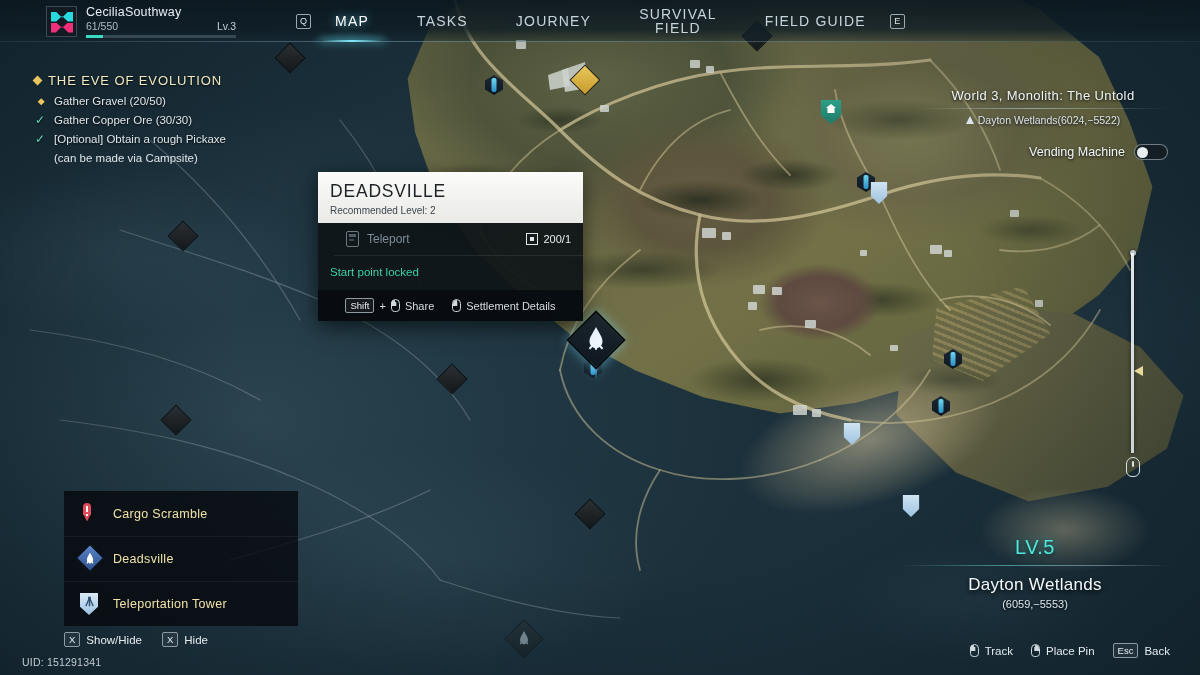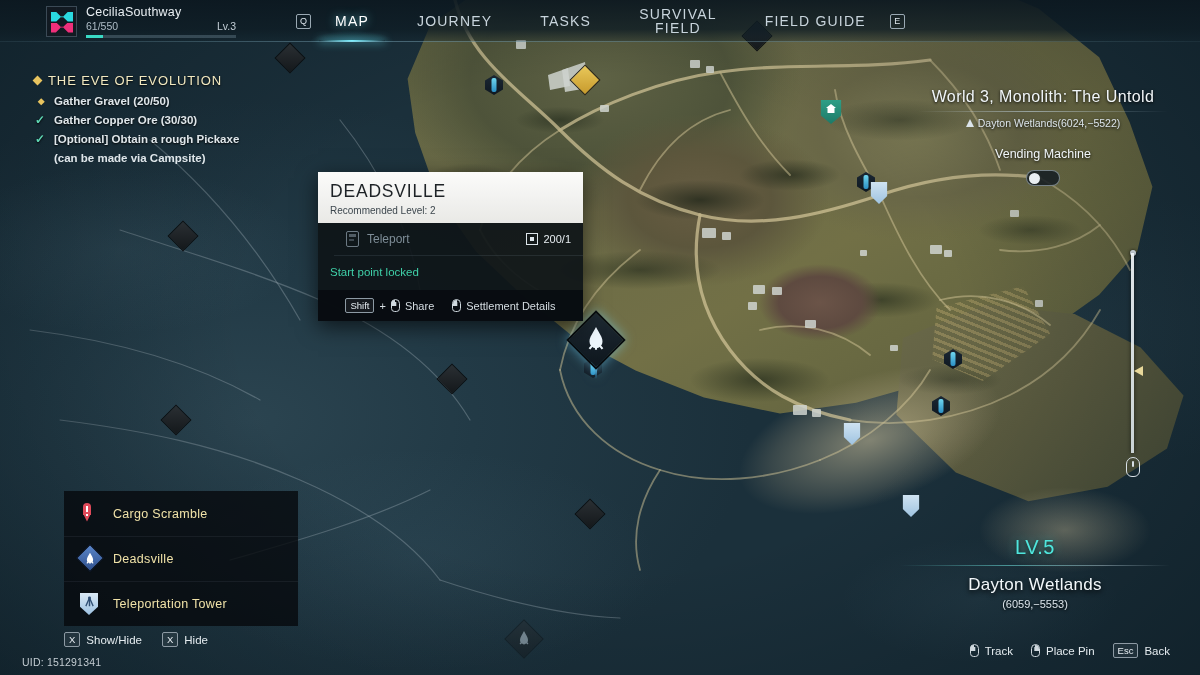--- a/index.html
+++ b/index.html
@@ -147,21 +147,21 @@
     position: absolute; left: 0; right: 0; bottom: 0; height: 26px;
     background: radial-gradient(ellipse 60px 16px at 50% 100%, rgba(90,220,240,.30), transparent 70%);
     pointer-events: none;
   }
 
   
   .quests { position: absolute; left: 34px; top: 73px; width: 300px; }
   .quest-title { display: flex; align-items: flex-start; gap: 7px;
     font-size: 13px; letter-spacing: .9px; color: #f2e9c0; text-shadow: 0 1px 2px rgba(0,0,0,.9); }
   .diamond-bullet { width: 7px; height: 7px; background: #e8c45f; transform: rotate(45deg); margin-top: 4px; flex: none; }
-  .quest-list { margin-top: 6px; display: flex; flex-direction: column; gap: 5px; font-weight: bold; }
+  .quest-list { margin-top: 6px; display: flex; flex-direction: column; gap: 5px; }
   .quest-item { display: flex; gap: 8px; font-size: 11.5px; color: #dfe6ea;
     text-shadow: 0 1px 2px rgba(0,0,0,.9); line-height: 14px; }
   .q-mark { width: 12px; flex: none; text-align: center; }
   .q-mark.dot::before { content: ""; display: inline-block; width: 5px; height: 5px;
     background: #e8c45f; transform: rotate(45deg) translateY(-1px); }
   .q-mark.check { color: #5fd8b4; font-size: 12px; }
   .q-sub { font-size: 11.5px; color: #dfe6ea; padding-left: 20px; line-height: 14px; }
 
   
   .popup {
@@ -225,28 +225,28 @@
     background: #cfd8de; border-radius: 4px 0 0 0;
   }
   .mouse-ico.right::after {
     content: ""; position: absolute; right: -0.5px; top: -0.5px; width: 4px; height: 6px;
     background: #cfd8de; border-radius: 0 4px 0 0;
   }
   .plus-sym { font-size: 11px; color: #d5dde2; }
 
   
   .world-info { position: absolute; right: 32px; top: 88px; text-align: center; width: 250px; }
-  .world-title { font-size: 16px; color: #f0f5f8; letter-spacing: .4px; text-shadow: 0 1px 3px rgba(0,0,0,.95); }
+  .world-title { font-size: 13px; color: #f0f5f8; letter-spacing: .4px; text-shadow: 0 1px 3px rgba(0,0,0,.95); }
   .world-divider { height: 1px; margin: 5px 0 5px auto; width: 100%;
     background: linear-gradient(90deg, rgba(190,210,225,0), rgba(200,220,235,.55) 45%, rgba(190,210,225,0)); }
   .world-coord { font-size: 10.5px; color: #dbe4ea; display: flex; align-items: center;
     justify-content: center; gap: 4px; text-shadow: 0 1px 3px rgba(0,0,0,.95); }
   .nav-arrow { width: 0; height: 0; border-left: 4px solid transparent; border-right: 4px solid transparent;
     border-bottom: 8px solid #dbe4ea; flex: none; }
-  .vending { display: flex; align-items: center; justify-content: flex-end; gap: 9px; margin-top: 18px; flex-direction: column; }
+  .vending { display: flex; align-items: center; justify-content: flex-end; gap: 9px; margin-top: 18px; }
   .vending-label { font-size: 12.5px; color: #f1f6f9; text-shadow: 0 1px 3px rgba(0,0,0,.95); }
   .toggle { width: 34px; height: 16px; border-radius: 9px; background: rgba(20,28,34,.85);
     border: 1px solid rgba(190,205,215,.55); position: relative; flex: none; }
   .toggle .knob { position: absolute; left: 1.5px; top: 1.5px; width: 11px; height: 11px;
     border-radius: 50%; background: #e9eef1; }
 
   
   .zoom-slider { position: absolute; right: 60px; top: 253px; width: 14px; height: 215px; }
   .zs-track { position: absolute; left: 5px; top: 0; width: 3px; height: 200px;
     background: linear-gradient(180deg, rgba(240,245,248,.92), rgba(225,235,240,.85));
@@ -504,24 +504,24 @@
     </div>
 
     <div class="navtabs">
       <span class="key-chip">Q</span>
       <div class="nav-item active">
         <span>MAP</span>
         <div class="nav-glow"></div>
         <div class="nav-underline"></div>
       </div>
       <div class="nav-item">
+        <span>TASKS</span>
+      </div>
+      <div class="nav-item">
         <span>JOURNEY</span>
-      </div>
-      <div class="nav-item">
-        <span>TASKS</span>
       </div>
       <div class="nav-item two-line">
         <div>
           <div>SURVIVAL</div>
           <div>FIELD</div>
         </div>
       </div>
       <div class="nav-item">
         <span>FIELD GUIDE</span>
       </div>

